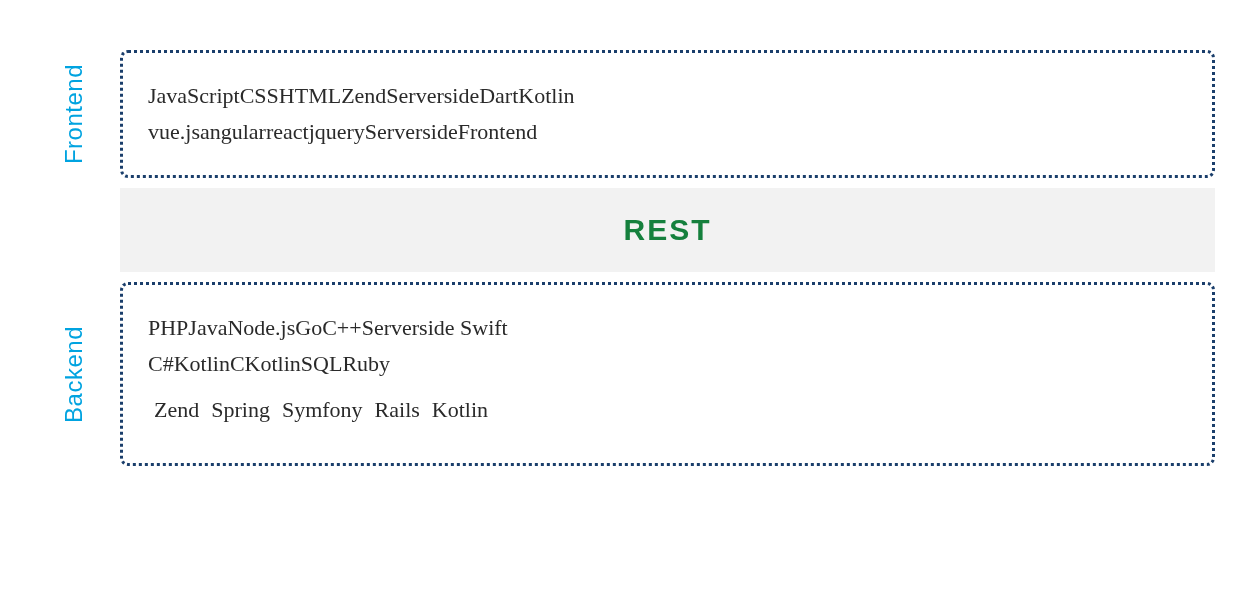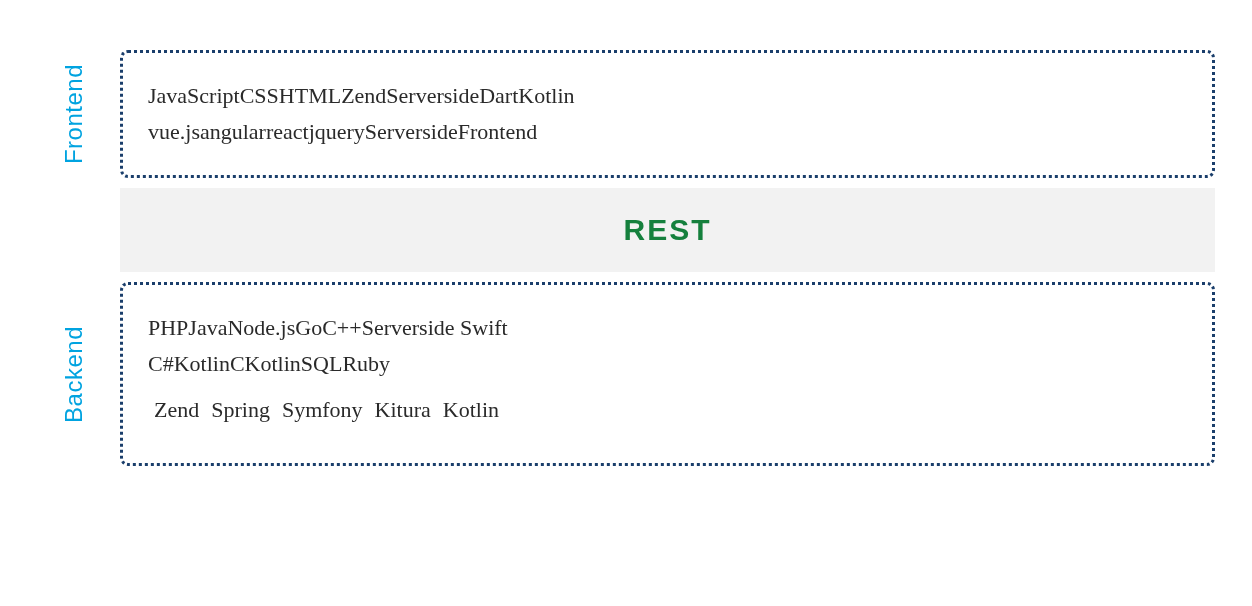--- a/index.html
+++ b/index.html
@@ -131,19 +131,19 @@
         <span class="tech-item">Kotlin</span>
         <span class="tech-item">C</span>
         <span class="tech-item">Kotlin</span>
         <span class="tech-item">SQL</span>
         <span class="tech-item">Ruby</span>
       </div>
       <div class="row backend-row-3">
         <span class="tech-item">Zend</span>
         <span class="tech-item">Spring</span>
         <span class="tech-item">Symfony</span>
-        <span class="tech-item">Kitura</span>
+        <span class="tech-item">Rails</span>
         <span class="tech-item">Kotlin</span>
       </div>
     </div>
   </div>
 
 </div>
 
 </body></html>

